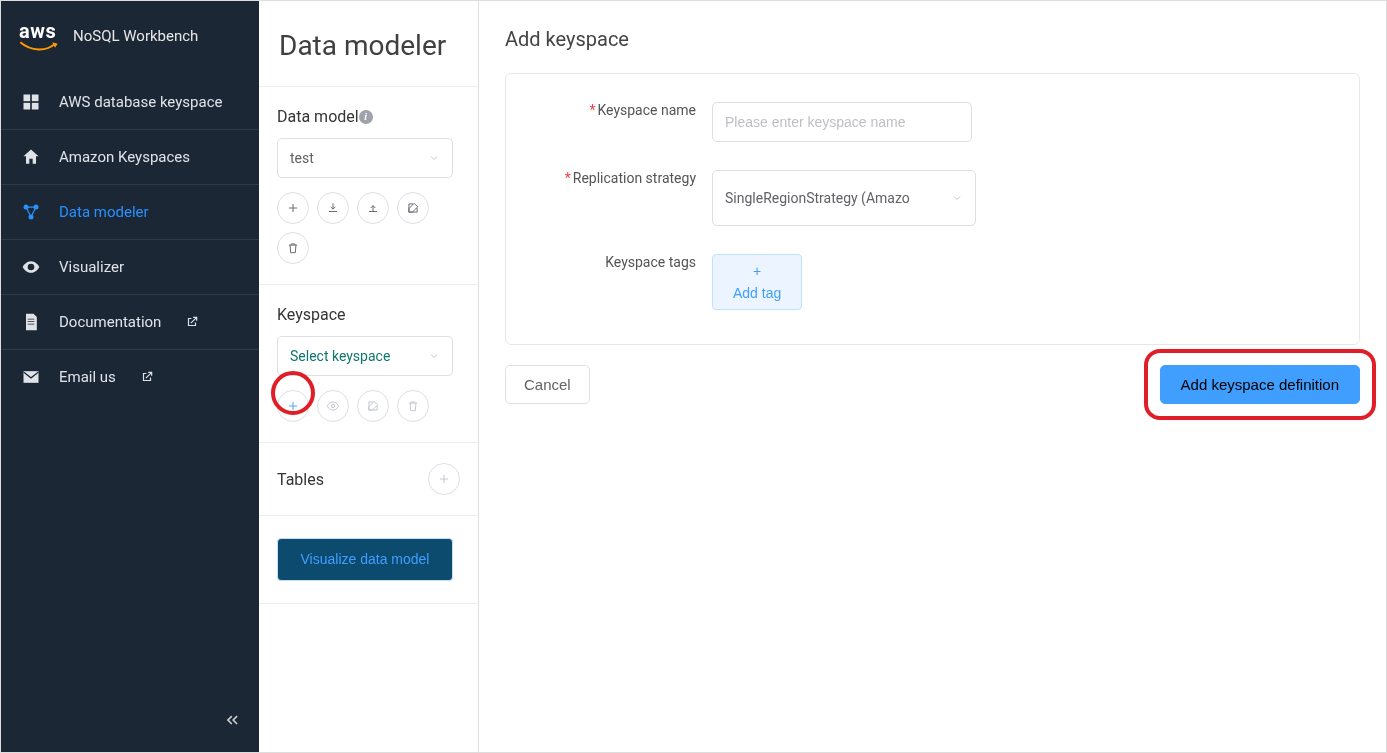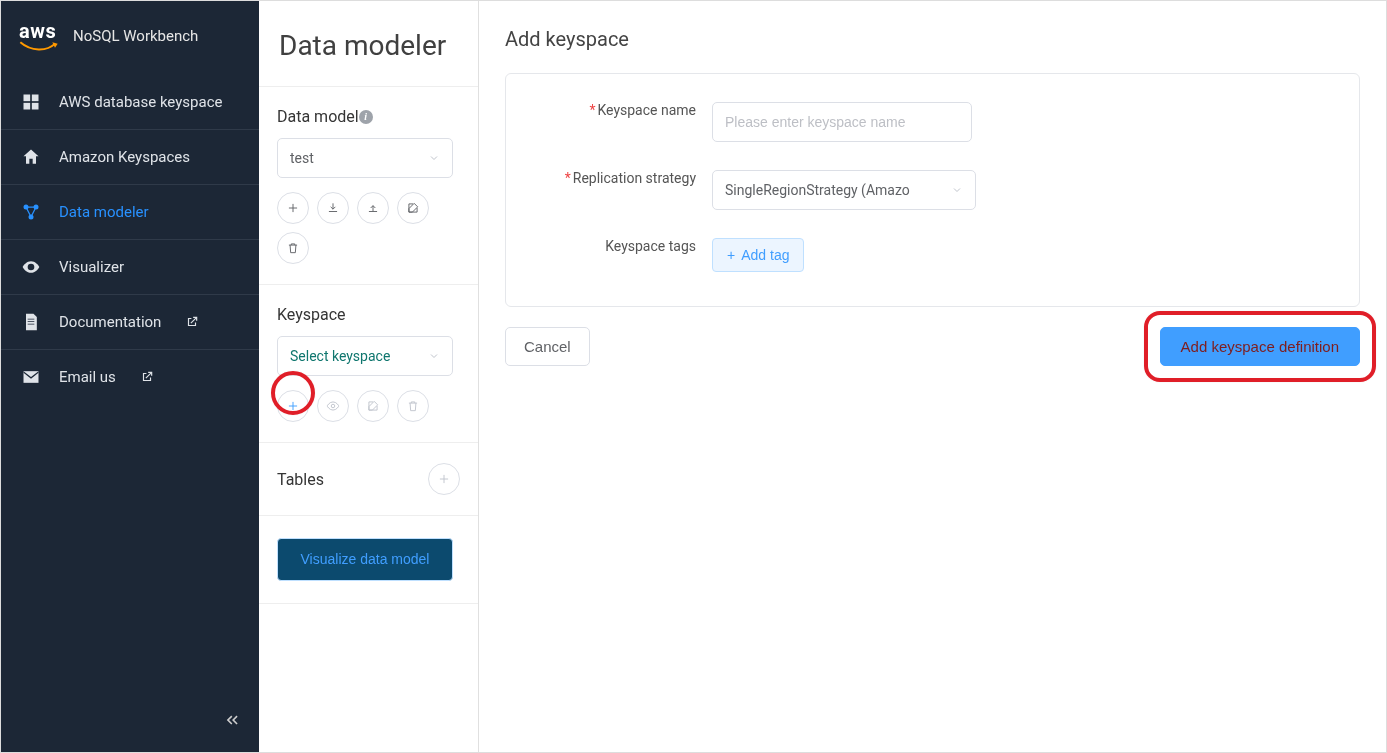--- a/index.html
+++ b/index.html
@@ -41,29 +41,29 @@
 
   
   .main { flex:1; padding:26px 26px; position:relative; background:#fff; }
   .main-title { font-size:20px; font-weight:400; color:#444; margin-bottom:22px; }
   .form-card { border:1px solid #e5e7eb; border-radius:6px; padding:28px 34px 30px; max-width:858px; }
   .form-row { display:flex; margin-bottom:28px; gap:16px; }
   .form-label { width:156px; text-align:right; font-size:14px; color:#555; }
   .req { color:#ee4444; margin-right:2px; }
   .text-input { width:260px; height:40px; border:1px solid #dcdfe6; border-radius:5px; padding:0 12px; font-size:14px; color:#606266; outline:none; }
   .text-input::placeholder{ color:#bdbfc5; }
-  .select-input { width:264px; height:40px; border:1px solid #dcdfe6; border-radius:5px; padding:0 12px; font-size:14px; color:#606266; display:flex; align-items:center; justify-content:space-between; cursor:pointer;}
+  .select-input { width:264px; height:56px; border:1px solid #dcdfe6; border-radius:5px; padding:0 12px; font-size:14px; color:#606266; display:flex; align-items:center; justify-content:space-between; cursor:pointer;}
   .select-value{ white-space:nowrap; overflow:hidden; text-overflow:clip; max-width:210px;}
-  .add-tag-btn { border:1px solid #bfe0ff; background:#ecf5ff; color:#409eff; font-size:14px; padding:8px 14px; border-radius:4px; display:inline-flex; align-items:center; gap:6px; cursor:pointer;}
+  .add-tag-btn { border:1px solid #bfe0ff; background:#ecf5ff; color:#409eff; font-size:14px; padding:8px 20px; border-radius:4px; display:inline-flex; align-items:center; gap:6px; cursor:pointer;flex-direction:column;}
   .plus-tiny:before{content:"+"; font-weight:400;}
 
   .actions {display:flex; justify-content:space-between; max-width:858px; margin-top:20px;}
   .btn { padding:10px 18px; border-radius:5px; font-size:15px; cursor:pointer; }
   .btn-default{ background:#fff; border:1px solid #dcdfe6; color:#606266; }
-  .btn-primary{ background:#409eff; border:1px solid #409eff; color:#7f1d1d; padding:10px 20px; }
+  .btn-primary{ background:#409eff; border:1px solid #409eff; color:#000000; padding:10px 20px; }
 
   
   .ring{ position:absolute; border:4px solid #e01e28; border-radius:28px; pointer-events:none; box-shadow:0 0 0 1px rgba(0,0,0,.02);}
   .ring-circle{ border-radius:50%; }
 
   
   .splitter-dots{ position:absolute; left:478px; top:50%; transform:translateY(-50%); display:flex; flex-direction:column; gap:2px; }
   .splitter-dots span{ width:3px;height:3px;background:#888;border-radius:50%; }
 
 </style>

